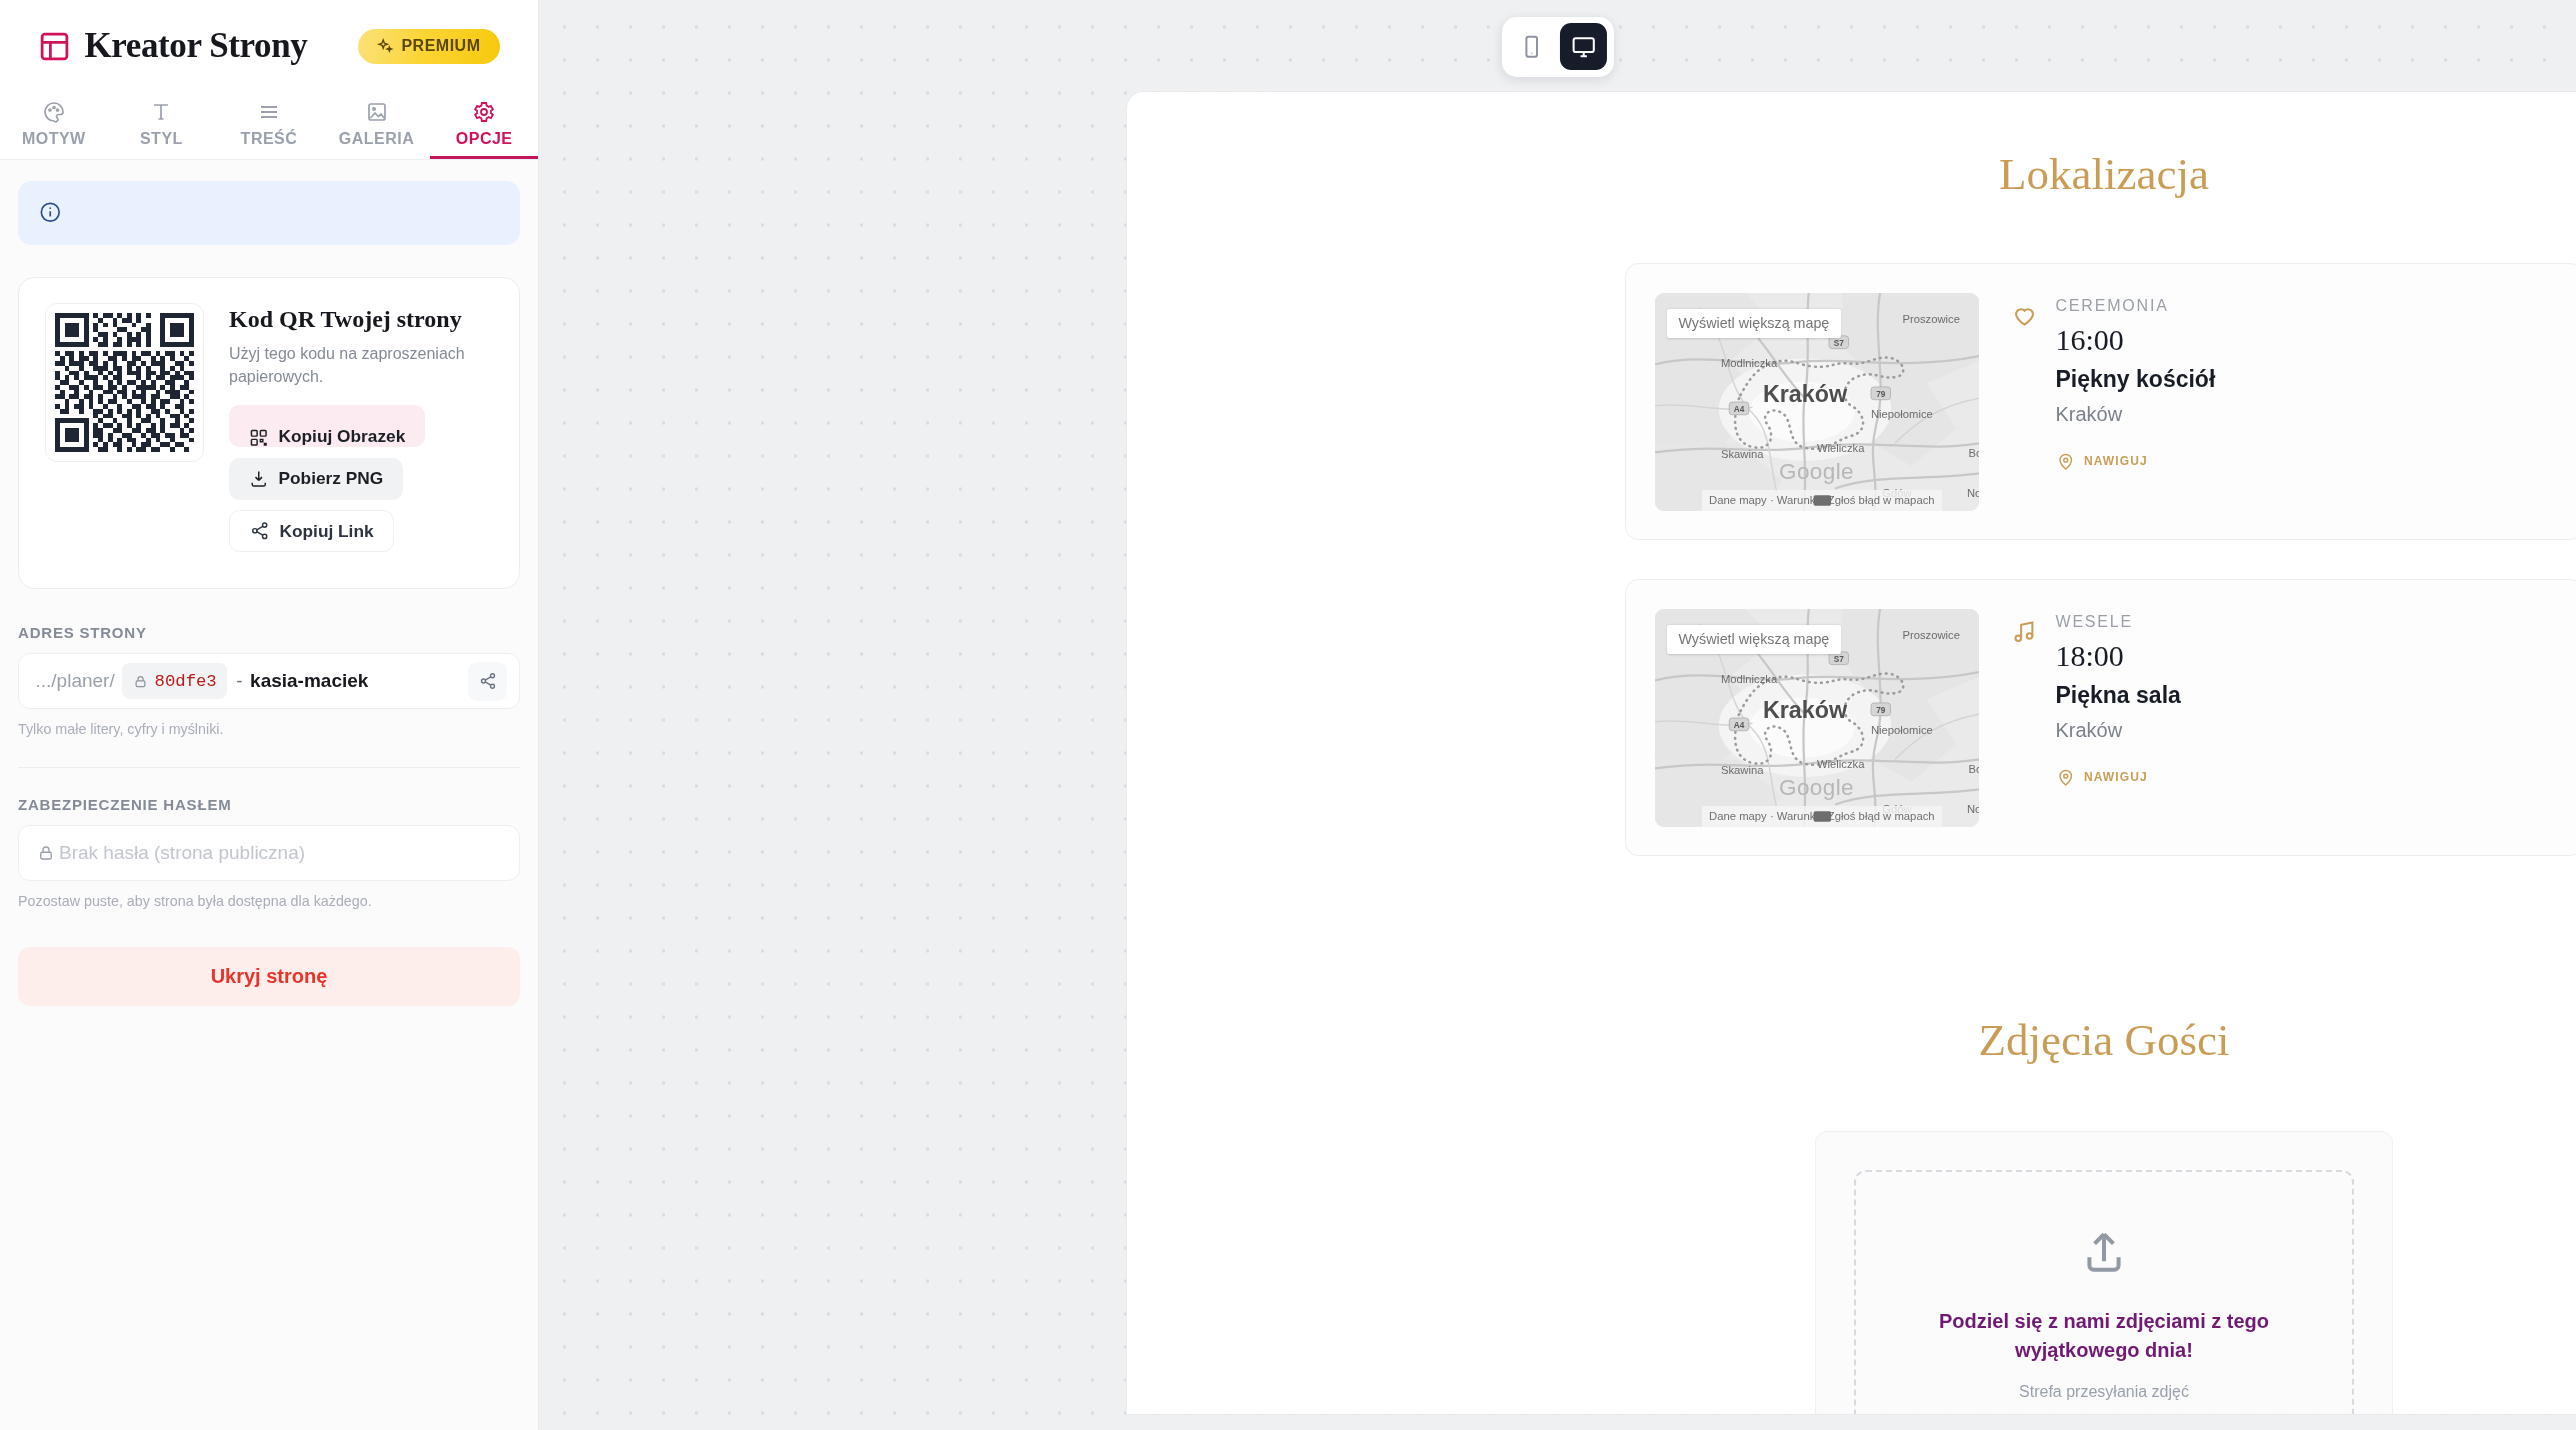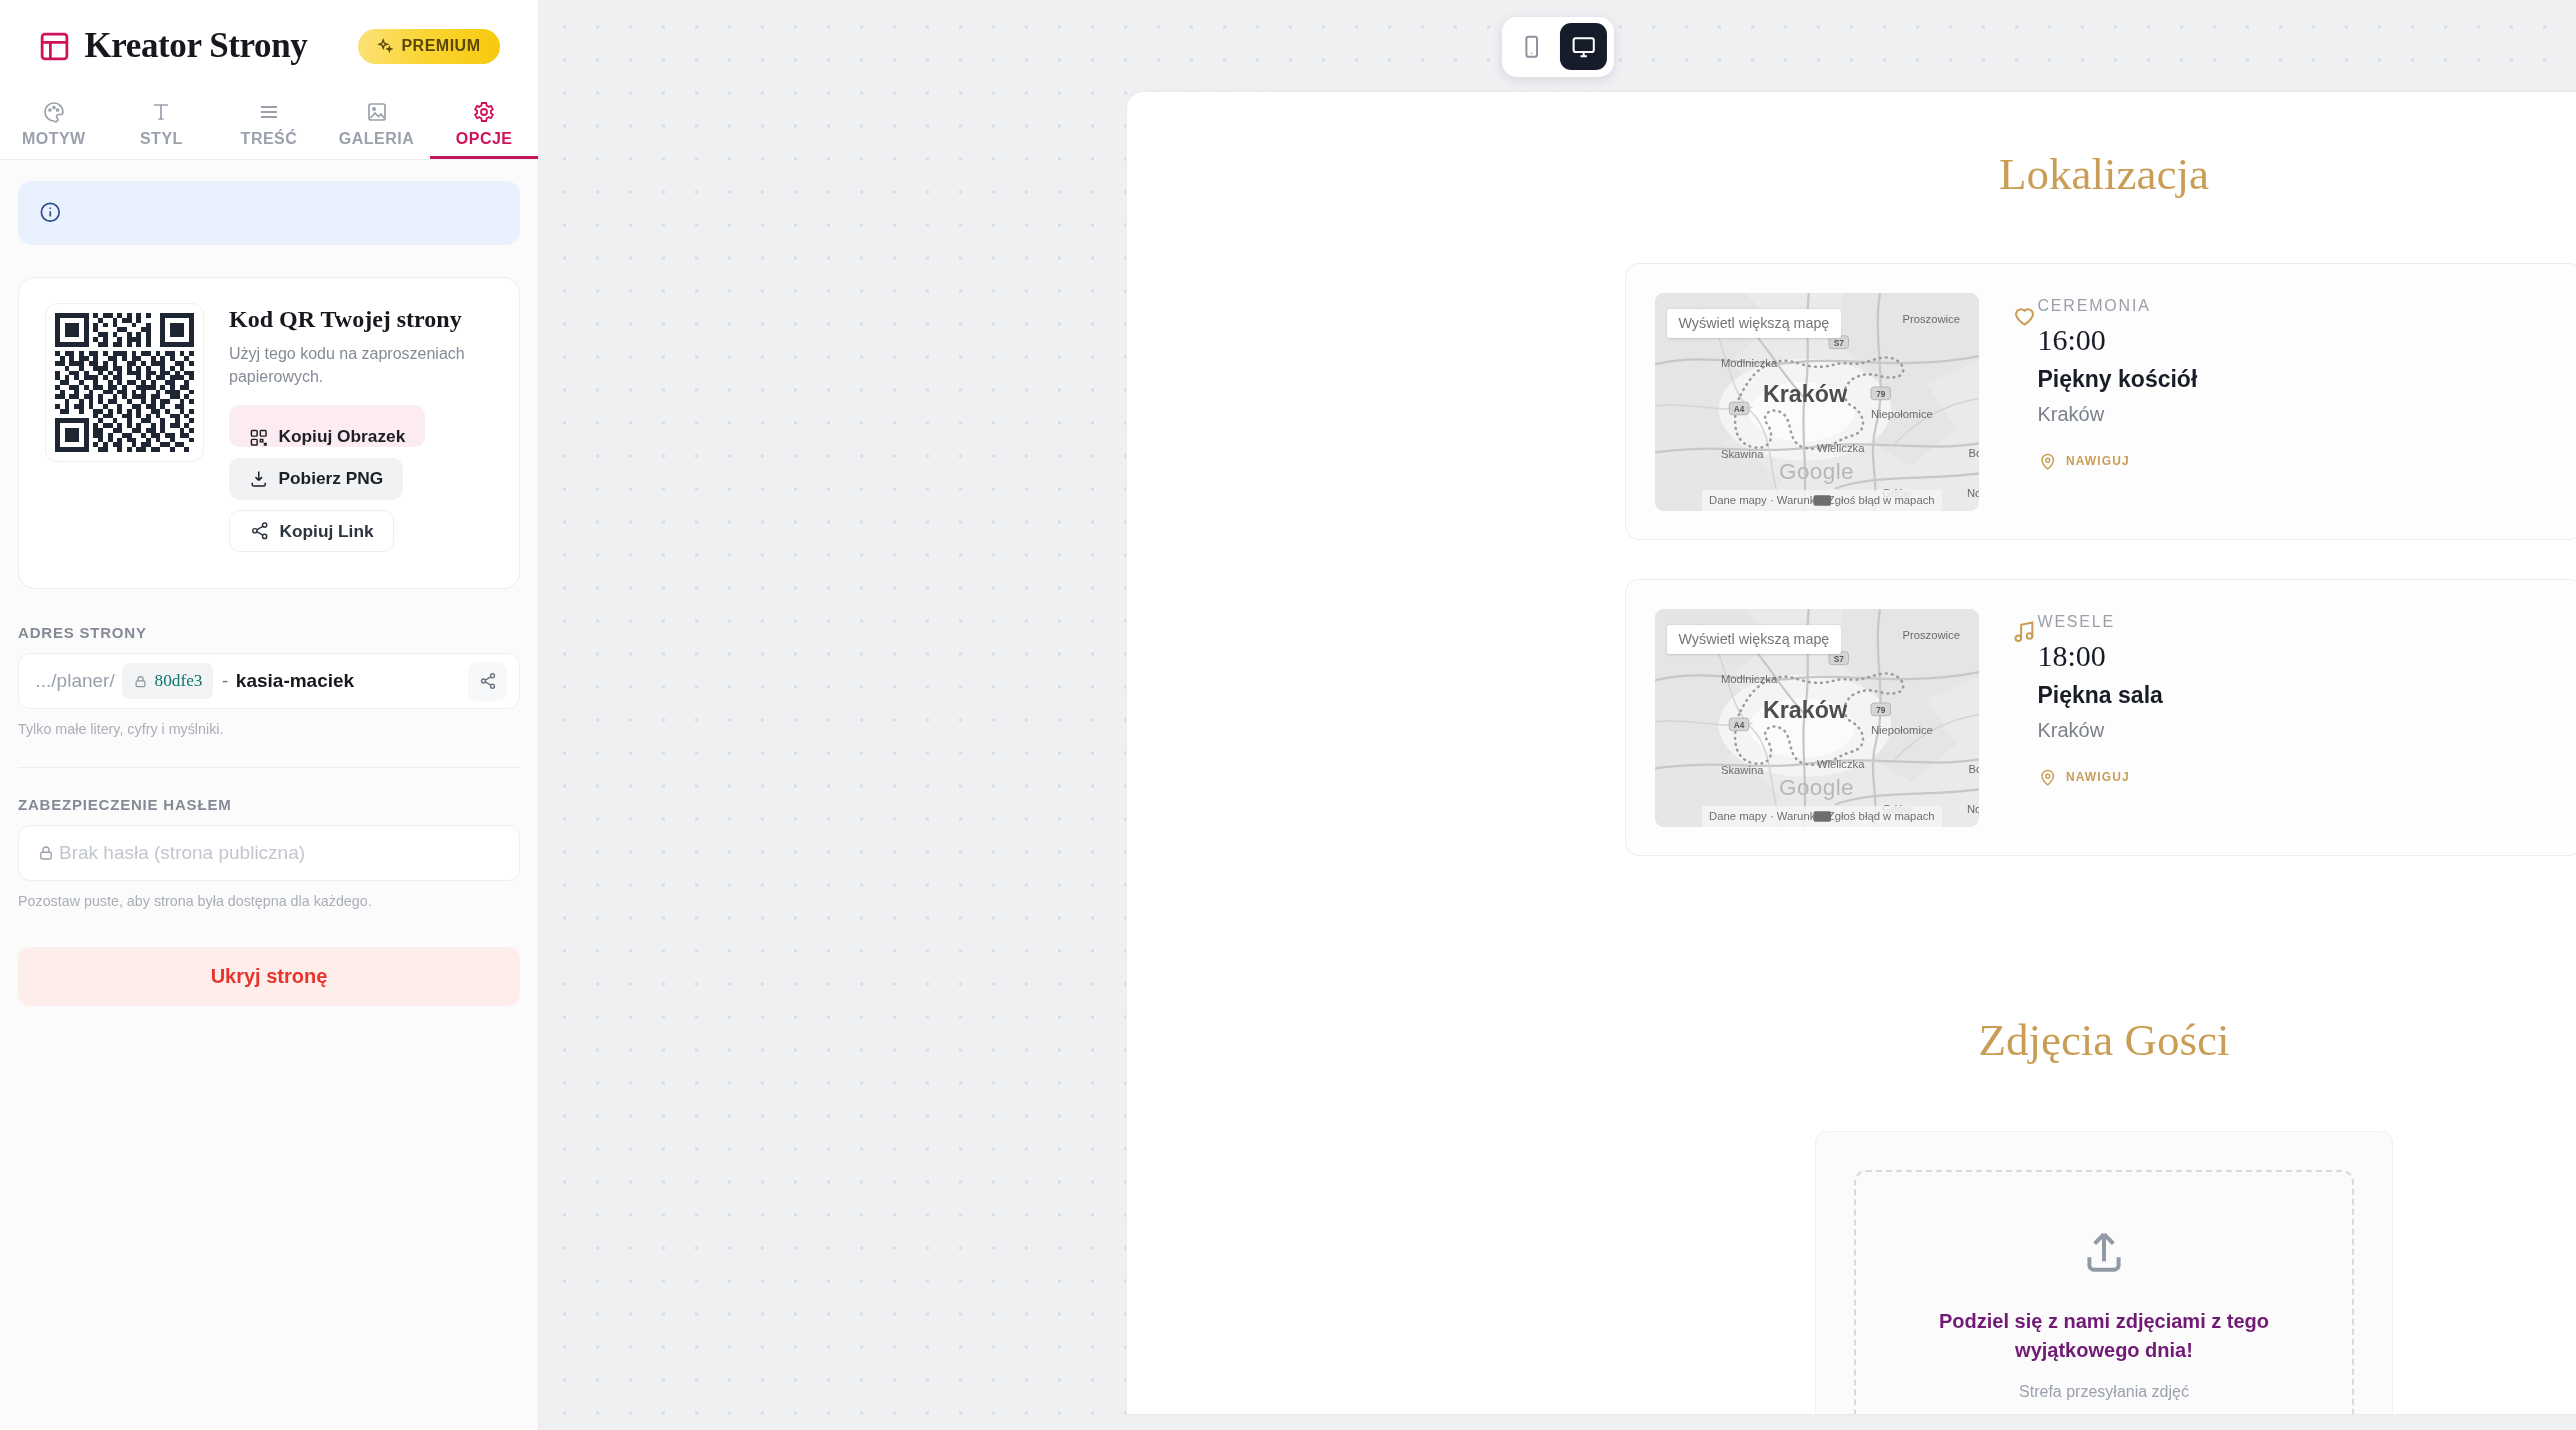--- a/index.html
+++ b/index.html
@@ -102,21 +102,21 @@
   .url-row {
     background: #ffffff; border: 0.8px solid #eceef1; border-radius: 12px;
     height: 56px; display: flex; align-items: center; padding: 0 12px 0 16.5px;
     gap: 3px;
   }
   .url-prefix { font-size: 19px; color: #9aa1ac; }
   .slug-chip {
     background: #f2f3f5; border-radius: 7.5px; height: 36px;
     display: inline-flex; align-items: center; gap: 6.8px;
     padding: 0 10.5px; margin: 0 4.5px;
-    font-family: Liberation Serif, serif; font-size: 17.3px; color: #0f766e;
+    font-family: Liberation Mono, monospace; font-size: 17.3px; color: #b91c1c;
   }
   .slug-chip svg { width: 15px; height: 15px; }
   .url-dash { font-size: 19px; color: #6b7280; margin: 0 4.5px 0 1.5px; }
   .url-slug { font-size: 19px; font-weight: 700; color: #16181d; flex: 1; }
   .icon-btn {
     width: 39px; height: 39px; border-radius: 9px; background: #f7f8f9;
     display: flex; align-items: center; justify-content: center;
     border: none; cursor: pointer; flex: 0 0 39px;
   }
   .icon-btn svg { width: 18px; height: 18px; }
@@ -201,21 +201,21 @@
     position: absolute; left: 47px; bottom: 0;
     background: rgba(245,245,245,.82); color: #6a6f76;
     font-size: 11.3px; padding: 4.5px 7.5px;
     display: flex; align-items: center; gap: 7.5px;
   }
   .map-goog {
     position: absolute; left: 50%; bottom: 25.5px; transform: translateX(-50%);
     font-family: "Liberation Sans", sans-serif; font-size: 22.5px;
     color: #b7b7b7; font-weight: 500; letter-spacing: 0.4px;
   }
-  .loc-body { flex: 1; display: flex; padding-top: 4.5px; }
+  .loc-body { flex: 1; display: flex; gap: 18px; padding-top: 4.5px; }
   .loc-ico { width: 27px; height: 27px; flex: 0 0 27px; color: #c99d55; margin-top: 4.5px;}
   .loc-kicker {
     font-size: 16px; letter-spacing: 1.8px; color: #9ba0a8;
     margin-bottom: 7.5px; font-weight: 400;
   }
   .loc-time {
     font-family: "Liberation Serif", serif; font-size: 30px;
     color: #171c27; margin-bottom: 9px;
   }
   .loc-name { font-size: 23px; font-weight: 700; color: #171c27; margin-bottom: 10.5px; }

